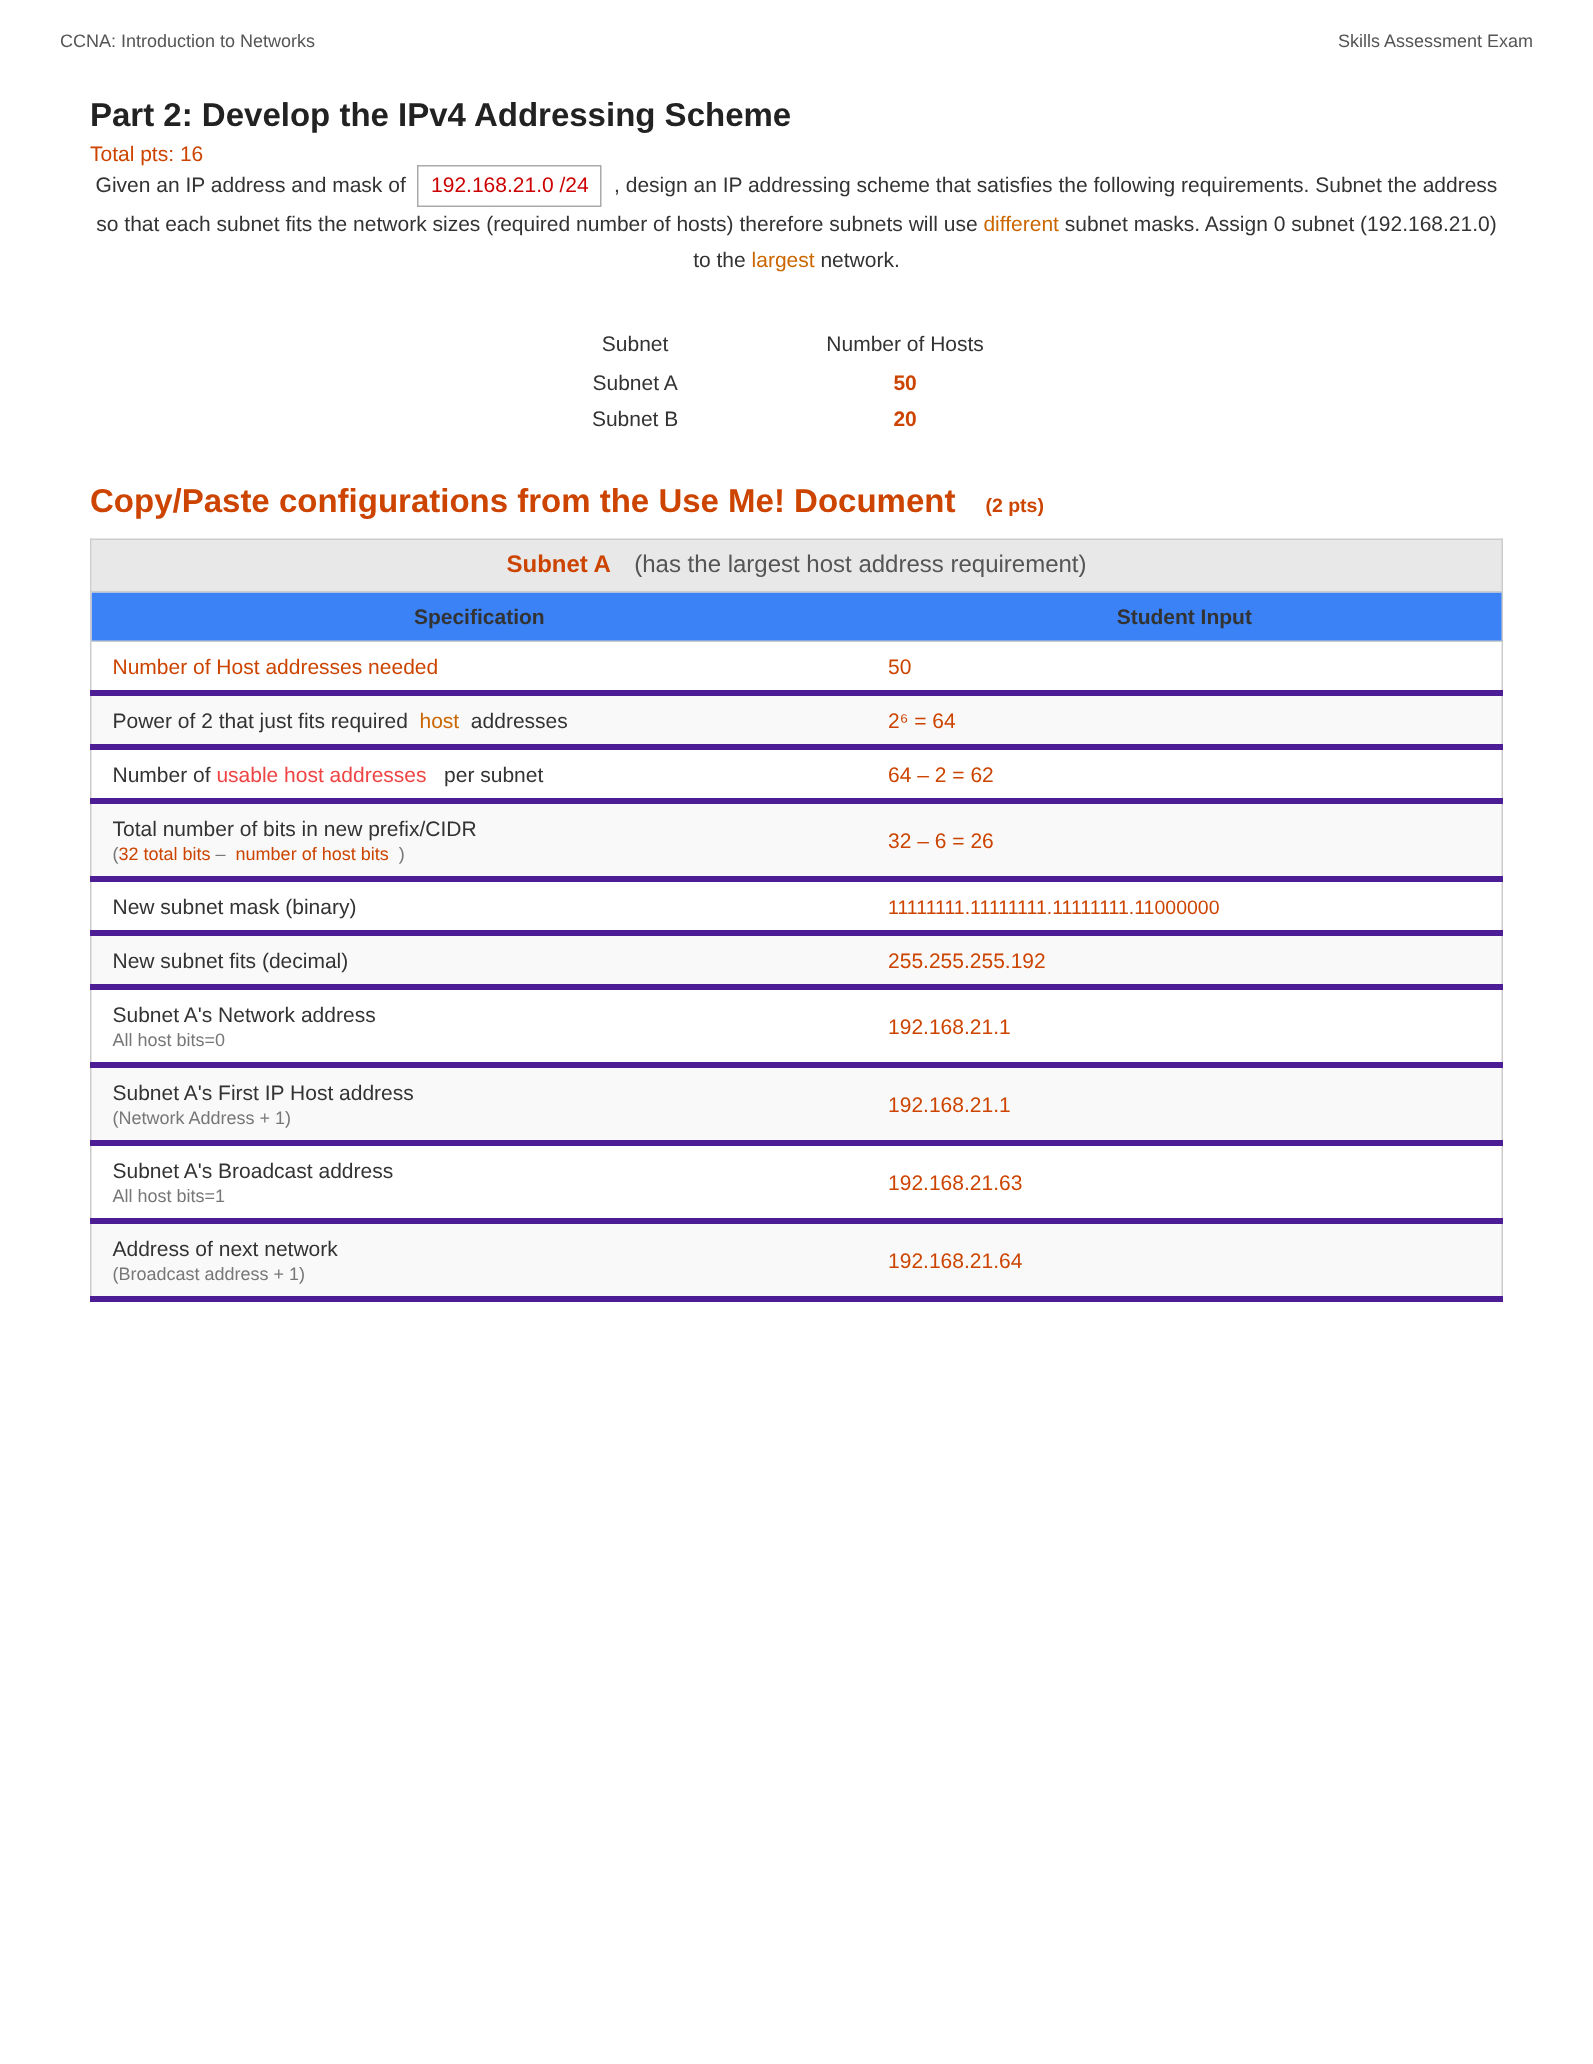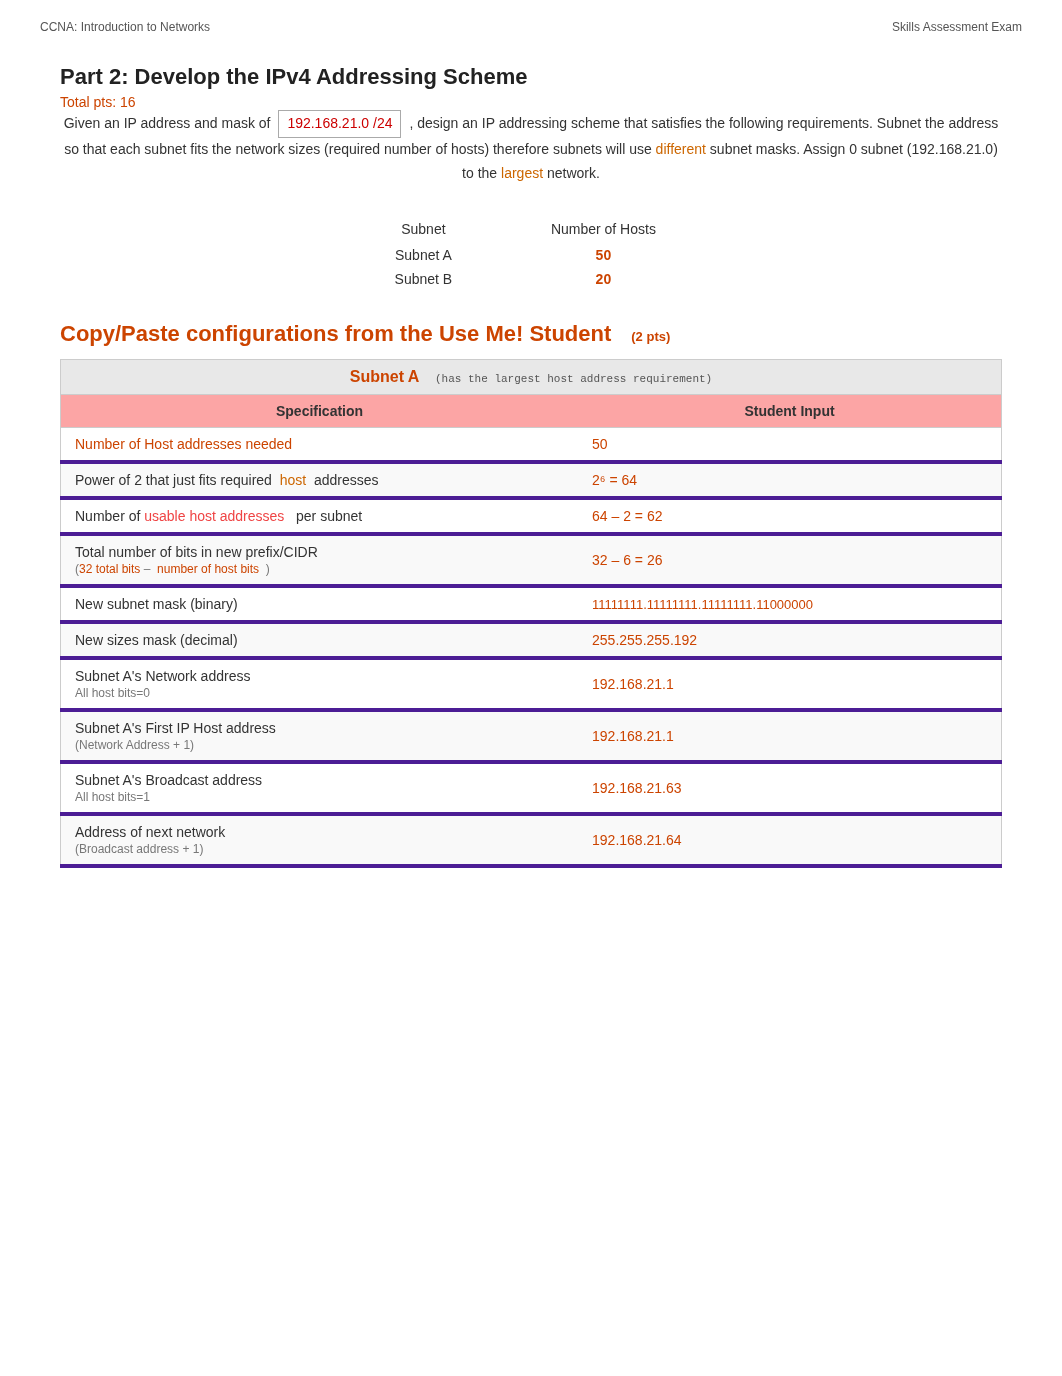--- a/index.html
+++ b/index.html
@@ -122,27 +122,26 @@
     }
 
     .subnet-a-title {
       color: #cc4400;
       font-weight: bold;
       font-size: 16px;
     }
 
     .subnet-a-subtitle {
       color: #555;
-      font-size: 11px;
+      font-size: 16px;
       font-style: normal;
-      font-family: Liberation Mono, monospace;
     }
 
     .col-header-row td {
-      background: #fca5a5;
+      background: #3b82f6;
       text-align: center;
       font-weight: bold;
       padding: 7px 12px;
       border-top: 1px solid #ccc;
       border-bottom: 1px solid #ccc;
       font-size: 14px;
     }
 
     .subnet-a-table tbody tr {
       border-bottom: 4px solid #4c1d95;
@@ -239,21 +238,21 @@
         </tr>
         <tr>
           <td>Subnet B</td>
           <td class="num-val">20</td>
         </tr>
       </tbody>
     </table>
   </div>
 
   <div class="copy-paste-heading">
-    <span>Copy/Paste configurations from the Use Me! Student</span>
+    <span>Copy/Paste configurations from the Use Me! Document</span>
     <span class="pts-badge">(2 pts)</span>
   </div>
 
   <table class="subnet-a-table">
     <thead>
       <tr>
         <td colspan="2">
           <span class="subnet-a-title">Subnet A</span>
           &nbsp;&nbsp;
           <span class="subnet-a-subtitle">(has the largest host address requirement)</span>
@@ -295,21 +294,21 @@
         </td>
         <td class="val-cell">32 – 6 = 26</td>
       </tr>
 
       <tr>
         <td class="spec-cell">New subnet mask (binary)</td>
         <td class="val-cell" style="font-size:13px;">11111111.11111111.11111111.11000000</td>
       </tr>
 
       <tr>
-        <td class="spec-cell">New sizes mask (decimal)</td>
+        <td class="spec-cell">New subnet fits (decimal)</td>
         <td class="val-cell">255.255.255.192</td>
       </tr>
 
       <tr>
         <td class="spec-cell">
           Subnet A's Network address
           <br>
           <span class="spec-note">All host bits=0</span>
         </td>
         <td class="val-cell">192.168.21.1</td>

